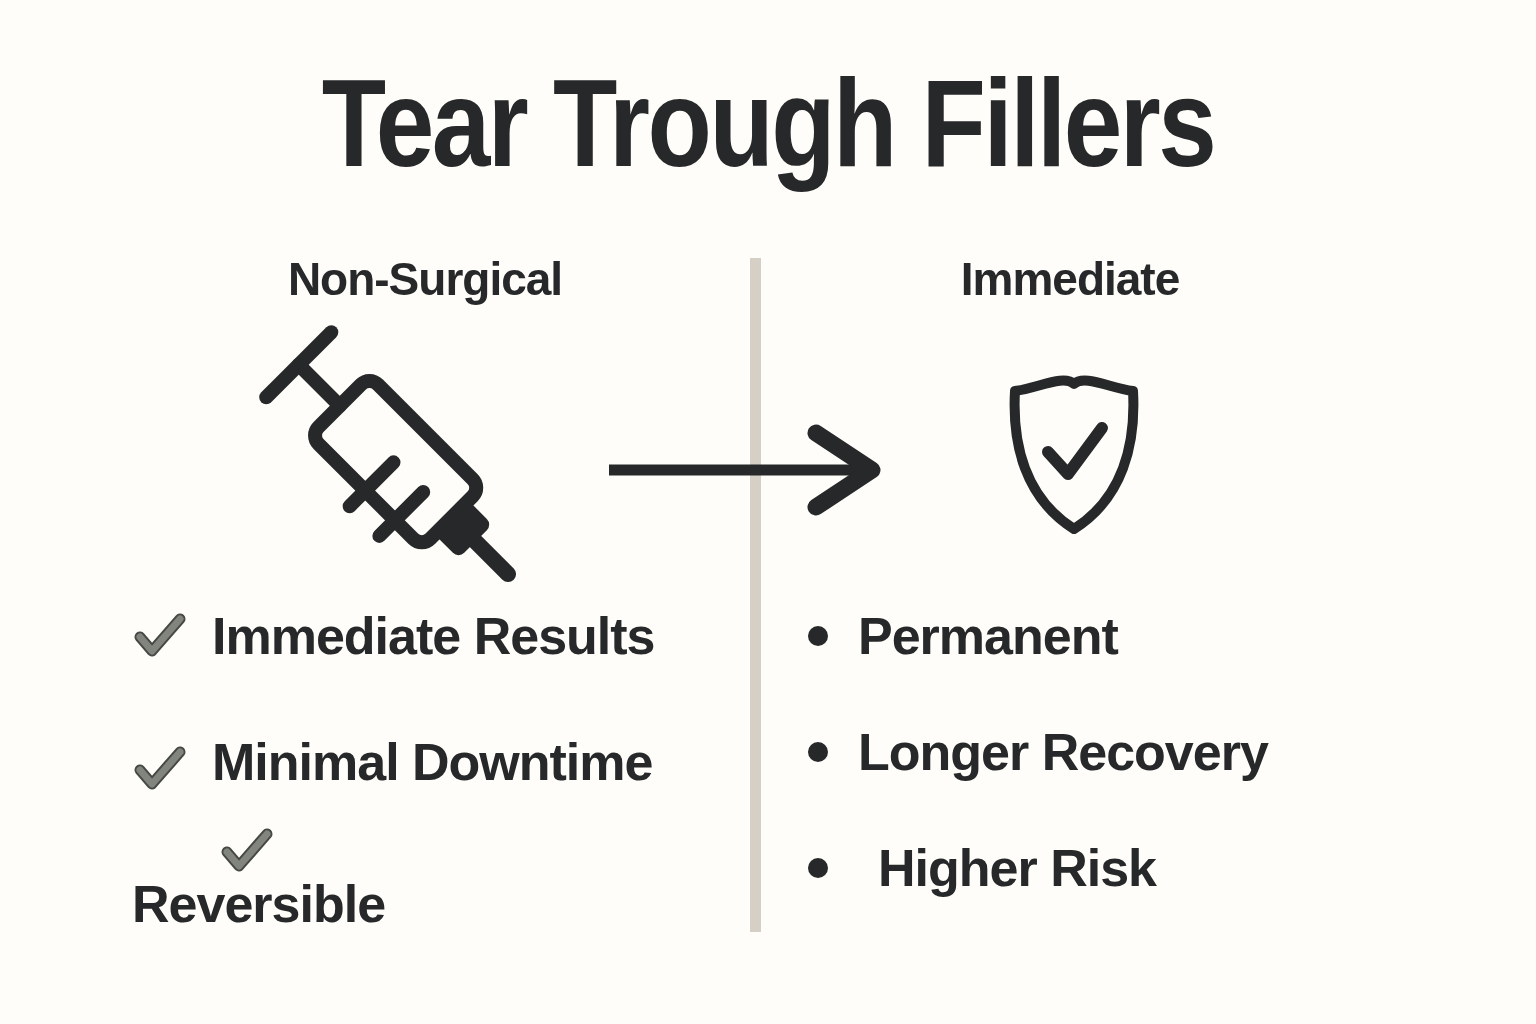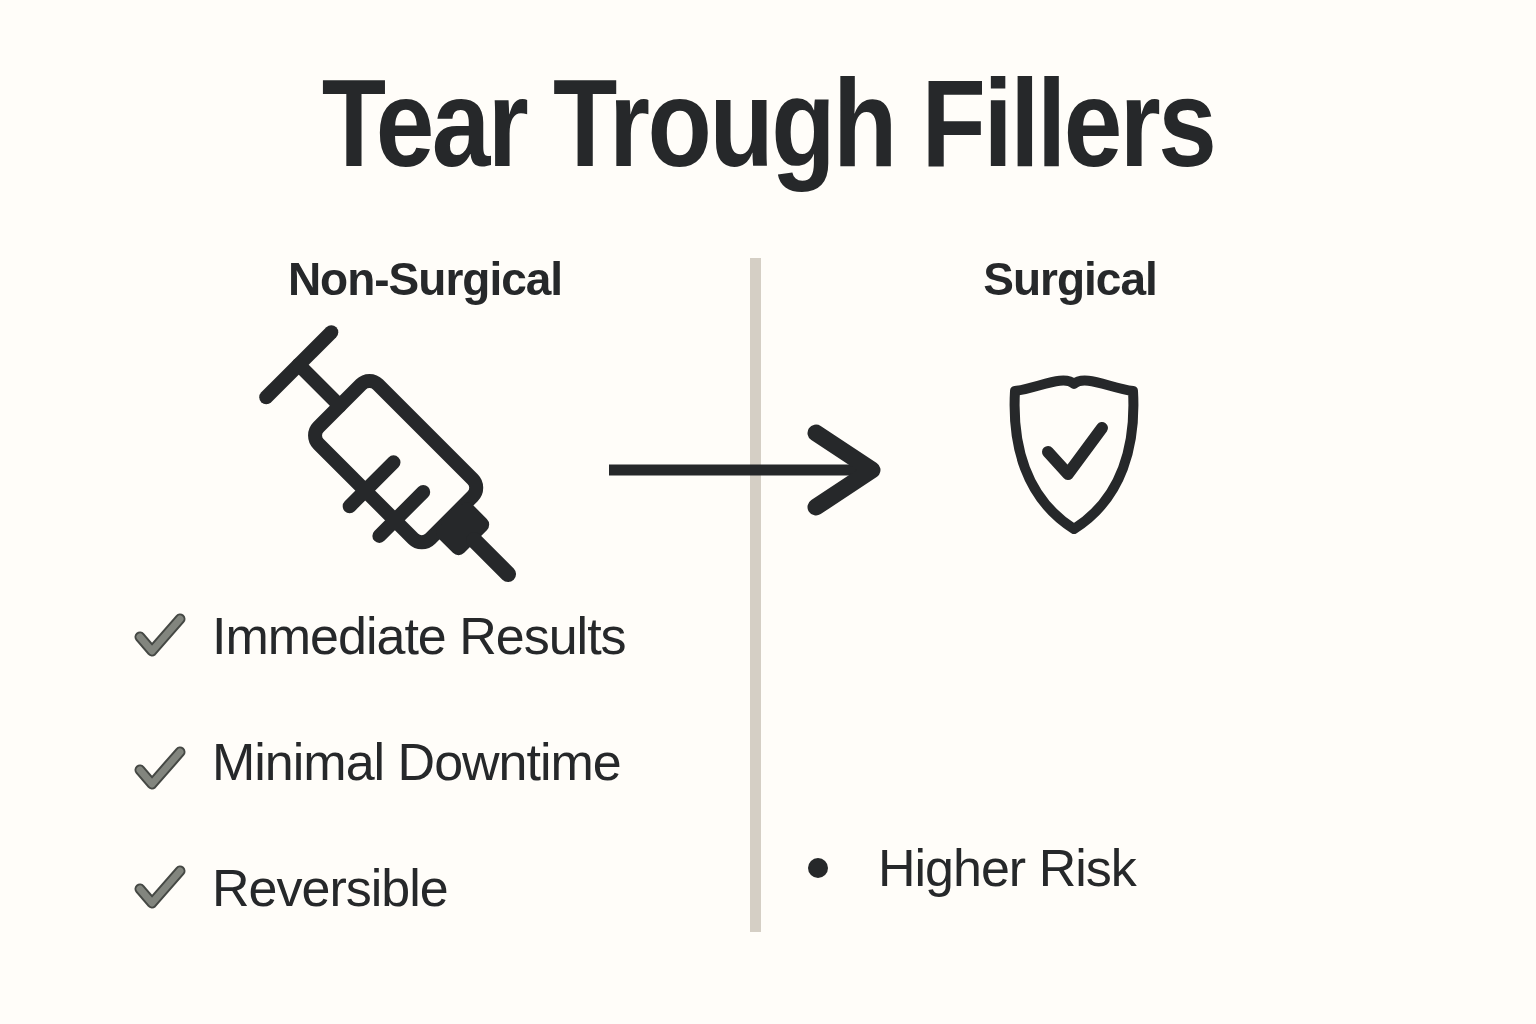--- a/index.html
+++ b/index.html
@@ -41,47 +41,47 @@
   .icon-syringe{position:absolute;left:252px;top:348px;overflow:visible;}
   .icon-arrow{position:absolute;left:606px;top:426px;overflow:visible;}
   .icon-shield{position:absolute;left:1000px;top:364px;overflow:visible;}
   .row{
     position:absolute;
     display:flex;align-items:center;
     height:80px;
   }
   .row.l0{top:596px;left:132px;}
   .row.l1{top:712px;left:132px;align-items:flex-end;}
-  .row.l2{top:848px;left:132px;}
+  .row.l2{top:828px;left:132px;flex-direction:column;}
   .row.r0{top:596px;left:804px;}
   .row.r1{top:712px;left:804px;}
   .row.r2{top:828px;left:804px;gap:20px;}
   .row .marker{flex:0 0 auto;display:flex;align-items:center;justify-content:center;}
   .check-marker{width:56px;margin-right:24px;}
   .bullet-marker{width:28px;margin-right:26px;}
   .bullet-dot{
     width:20px;height:20px;border-radius:50%;
     background:var(--text,#26282a);
   }
   .row .label{
-    font-size:52px;font-weight:normal;letter-spacing:-1px;
+    font-size:52px;font-weight:bold;letter-spacing:-1px;
     color:var(--text,#26282a);
     white-space:nowrap;
   }
   svg{display:block;}
 </style>
 </head>
 <body>
 
 <div class="canvas">
 
   <div class="title">Tear Trough Fillers</div>
 
   <div class="col-header left">Non-Surgical</div>
-  <div class="col-header right">Surgical</div>
+  <div class="col-header right">Immediate</div>
 
   <div class="divider"></div>
 
   <svg class="icon-syringe" width="300" height="260" viewBox="0 0 300 260">
     <g transform="rotate(45 150 120)" stroke="#26282a" stroke-width="14" stroke-linecap="round" stroke-linejoin="round" fill="none">
       <path d="M4 74 L4 166"></path>
       <path d="M4 120 L62 120"></path>
       <rect x="62" y="78" width="158" height="84" rx="12"></rect>
       <path d="M140 122 L140 184"></path>
       <path d="M182 122 L182 184"></path>
@@ -125,20 +125,32 @@
   <div class="row l2">
     <span class="marker check-marker">
       <svg width="52" height="46" viewBox="0 0 52 46">
         <path d="M6 24 L18 38 L46 6" fill="none" stroke="#454844" stroke-width="11" stroke-linecap="round" stroke-linejoin="round"></path>
         <path d="M6 24 L18 38 L46 6" fill="none" stroke="#82857e" stroke-width="7" stroke-linecap="round" stroke-linejoin="round"></path>
       </svg>
     </span>
     <span class="label">Reversible</span>
   </div>
 
+  <div class="row r0">
+    <span class="marker bullet-marker">
+        <span class="bullet-dot"></span>
+      </span>
+    <span class="label">Permanent</span>
+  </div>
+  <div class="row r1">
+    <span class="marker bullet-marker">
+        <span class="bullet-dot"></span>
+      </span>
+    <span class="label">Longer Recovery</span>
+  </div>
   <div class="row r2">
     <span class="marker bullet-marker">
         <span class="bullet-dot"></span>
       </span>
     <span class="label">Higher Risk</span>
   </div>
 
 </div>
 
 </body></html>

